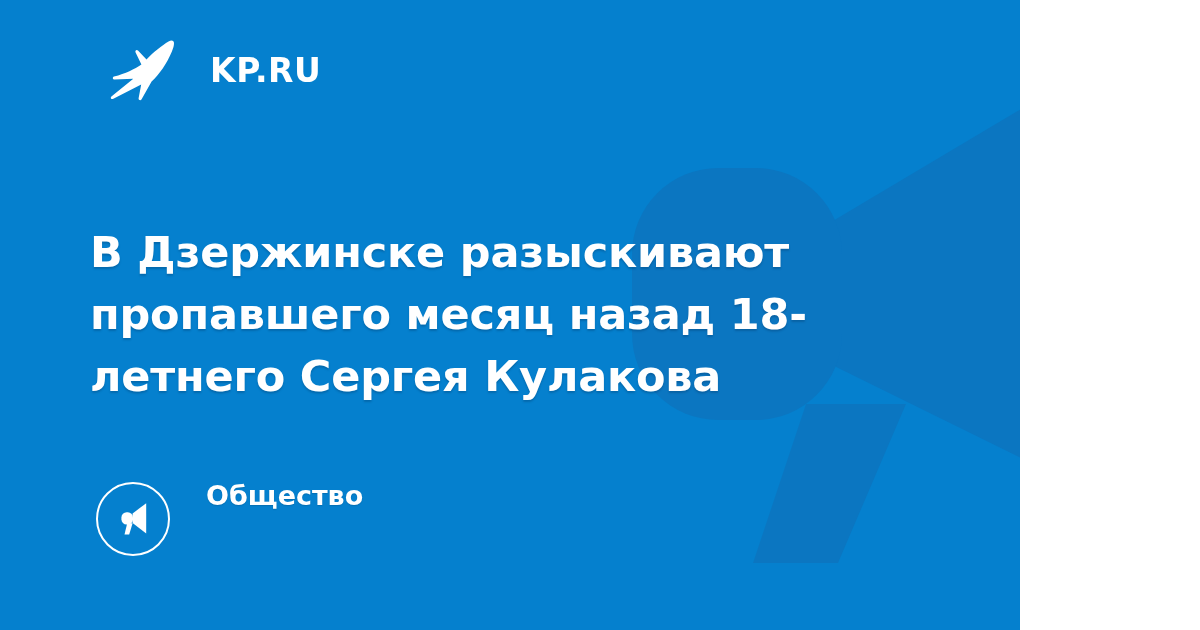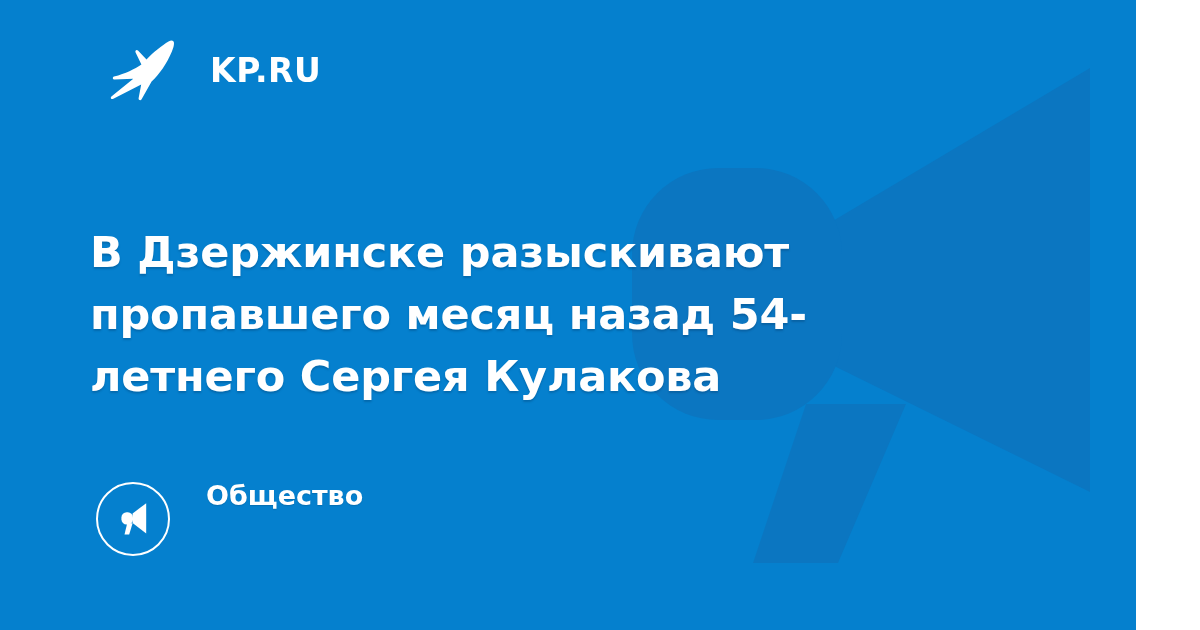--- a/index.html
+++ b/index.html
@@ -4,21 +4,21 @@
 <title>KP.RU social card</title>
 <style>
   html, body {
     margin: 0;
     padding: 0;
     background: #ffffff;
   }
 
   .card {
     position: relative;
-    width: 1136px;
+    width: 1020px;
     height: 630px;
     overflow: hidden;
     background: #0580ce;
     font-family: "DejaVu Sans", "Liberation Sans", sans-serif;
     -webkit-font-smoothing: antialiased;
   }
 
   
   .watermark {
     position: absolute;
@@ -126,21 +126,21 @@
     <span class="brand-bird">
       <svg viewBox="0 0 72 64" xmlns="http://www.w3.org/2000/svg" aria-hidden="true">
         <g fill="#ffffff">
           <path d="M60.5 3.5 C54 7.5 45.5 14 38.5 21.5 L30 12.5 C28.6 11 26.7 12.6 27.6 14.4 L33.4 26.4 C26.5 31 17.6 35.4 6 38.6 C4.2 39.1 4.6 41.7 6.5 41.6 L25.3 40.8 L3.4 58.4 C2 59.5 3.3 61.7 4.9 60.9 L33.2 46.6 L30.6 60.2 C30.3 62 32.7 62.9 33.6 61.3 L43.6 43.6 C51.5 36.1 58.6 26 63.9 13.5 C65.3 10.2 66 7.4 66 5.3 C66 2.2 63.4 1.7 60.5 3.5 Z"></path>
         </g>
       </svg>
     </span>
     <span class="brand-name">KP.RU</span>
   </div>
 
-  <h1 class="headline">В Дзержинске разыскивают пропавшего месяц назад 54-летнего Сергея Кулакова</h1>
+  <h1 class="headline">В Дзержинске разыскивают пропавшего месяц назад 18-летнего Сергея Кулакова</h1>
 
   <div class="rubric">
     <span class="rubric-badge">
       <span>
         <svg viewBox="0 0 40 40" xmlns="http://www.w3.org/2000/svg" aria-hidden="true">
           <g fill="#ffffff">
             <path d="M33.2 4.2 L33.2 34.4 L19.6 24.1 L19.6 14.4 Z"></path>
             <rect x="8.4" y="13.2" width="11.6" height="12.2" rx="5.2" ry="5.2"></rect>
             <path d="M14.2 24.2 L19.6 24.2 L16.2 35.5 L11.5 35.5 Z"></path>
           </g>

